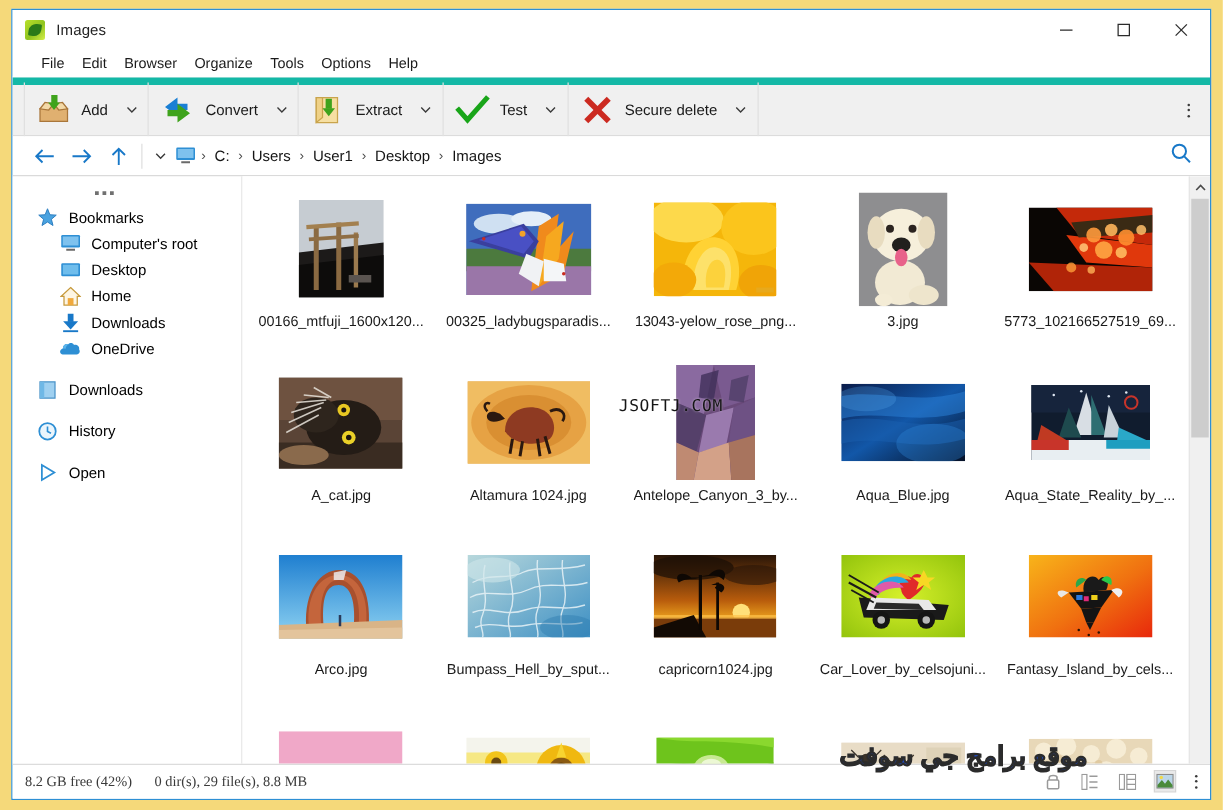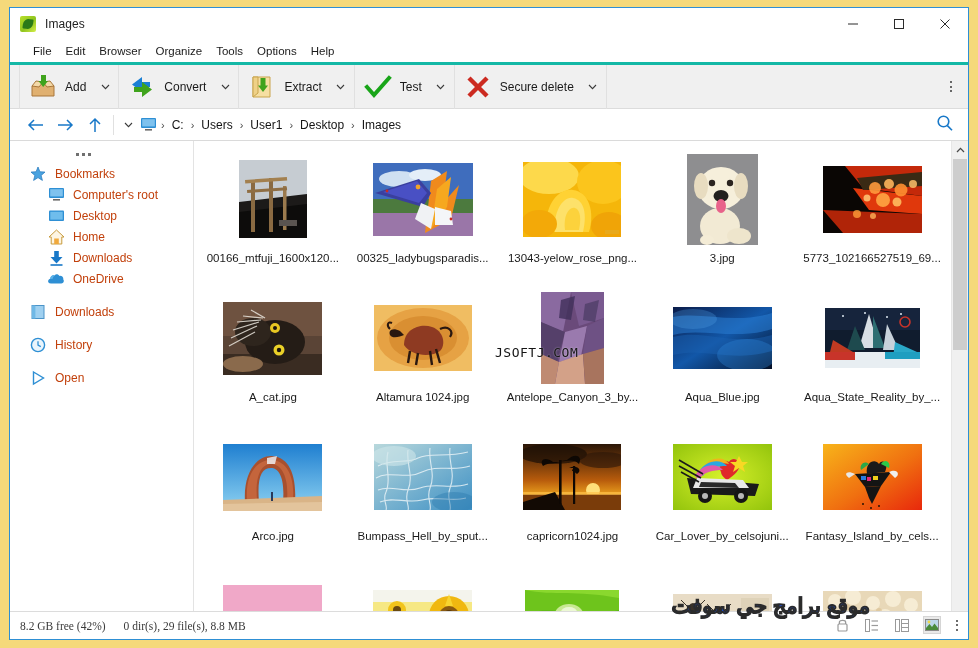--- a/index.html
+++ b/index.html
@@ -71,21 +71,21 @@
   .menu-item {
     font-size: 11.5px; color: #1a1a1a;
     padding: 2px 7px;
     white-space: nowrap;
   }
 
   
   .toolbar {
     height: 47px; min-height: 47px;
     background: #f0f0f0;
-    border-top: 3px solid #14b8a6;
+    border-top: 6px solid #14b8a6;
     border-bottom: 1px solid #dcdcdc;
     display: flex; align-items: center;
     position: relative;
   }
   .tbtn {
     height: 44px;
     display: flex; align-items: center;
     padding: 0 6px 0 8px;
     border-right: 1px solid #e0e0e0;
     position: relative;
@@ -169,21 +169,21 @@
   .side-dots i { width: 3px; height: 3px; background: #707070; display:block; }
   .side-item {
     height: 21px; display: flex; align-items: center;
     padding-left: 18px;
   }
   .side-item.indent { padding-left: 36px; }
   .side-ico {
     width: 20px; height: 18px; margin-right: 7px;
     display: flex; align-items: center; justify-content: center;
   }
-  .side-label { font-size: 12px; color: #c2410c; white-space: nowrap; }
+  .side-label { font-size: 12px; color: #000000; white-space: nowrap; }
   .side-gap { height: 12px; }
 
   
   .content {
     flex: 1; position: relative; min-width: 0;
     background: #ffffff;
     overflow: hidden;
   }
   .grid-scroll {
     position: absolute; left: 0; top: 0; right: 17px; bottom: 0;
@@ -255,21 +255,20 @@
   
   .wm-center {
     position: absolute;
     left: 495px; top: 318px;
     font-family: "DejaVu Sans Mono", monospace;
     font-size: 13px; color: #151515;
     letter-spacing: .5px;
     pointer-events: none;
     z-index: 40;
     text-shadow: 0 0 2px rgba(255,255,255,.55);
-    margin-top: 27px;
   }
   .wm-arabic {
     position: absolute;
     right: 108px; bottom: 30px;
     font-size: 21px; color: #1d4ed8;
     direction: rtl;
     z-index: 40;
     pointer-events: none;
     -webkit-text-stroke: 1.1px #2b2b2b;
     font-weight: bold;

